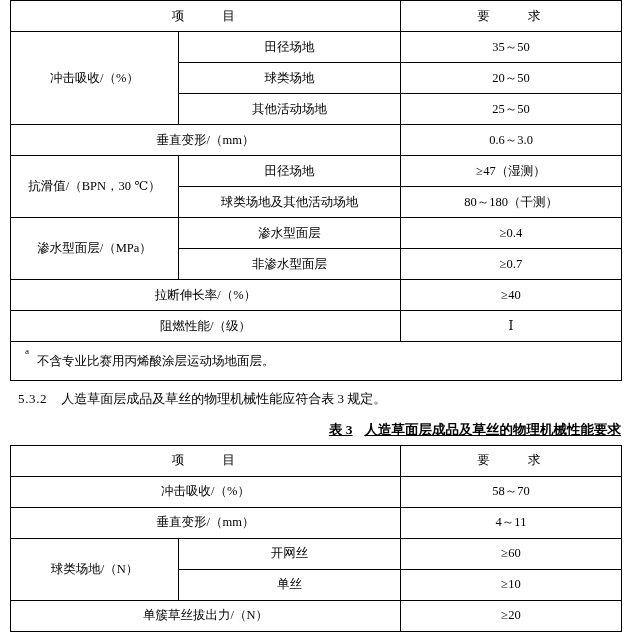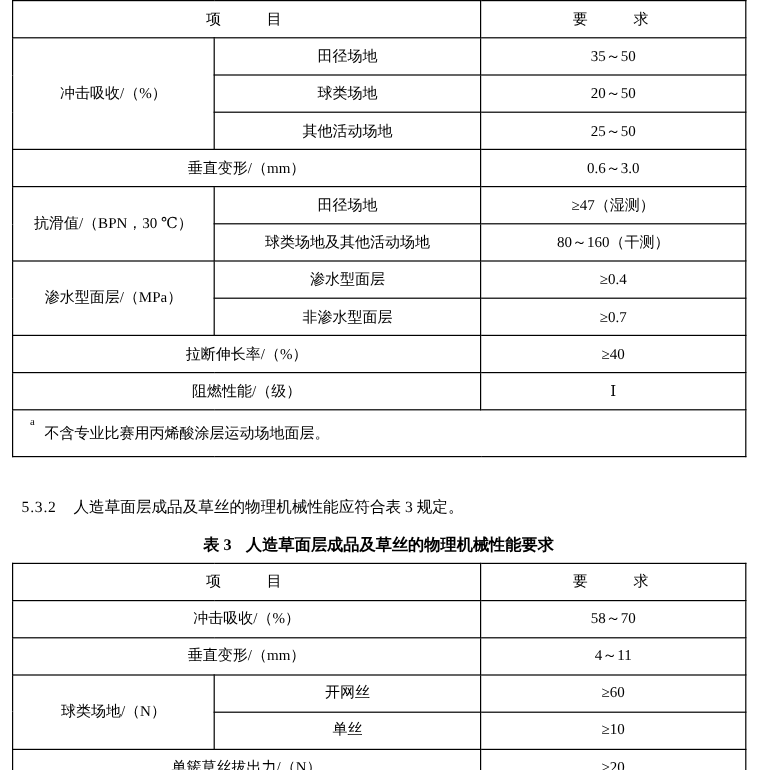--- a/index.html
+++ b/index.html
@@ -52,31 +52,32 @@
     position: relative;
   }
   .footnote-cell .sup {
     position: absolute;
     left: 14px;
     top: 4px;
     font-size: 9px;
   }
   .para {
     font-size: 13px;
-    margin: 32px 0 0 0;
+    margin: 8px 0 0 0;
     padding-left: 8px;
     line-height: 1.5;
   }
   .para .idx { letter-spacing: 0.05em; }
   .para .gap { display: inline-block; width: 14px; }
   .tbl-caption {
-    text-align: center;
+    text-align: right;
     font-size: 13.5px;
     font-weight: bold;
     margin: 12px 0 6px 0;
+    text-decoration: underline;
   }
   .tbl-caption .cap-gap { display: inline-block; width: 12px; }
   .tbl2 { margin-top: 2px; }
 </style>
 </head>
 <body>
 
 <div class="page">
 
   <table class="doc-table tbl1">
@@ -110,21 +111,21 @@
         <td class="num">0.6～3.0</td>
       </tr>
 
       <tr>
         <td rowspan="2">抗滑值/（BPN，30 ℃）</td>
         <td>田径场地</td>
         <td class="num">≥47（湿测）</td>
       </tr>
       <tr>
         <td>球类场地及其他活动场地</td>
-        <td class="num">80～160（干测）</td>
+        <td class="num">80～180（干测）</td>
       </tr>
 
       <tr>
         <td rowspan="2">渗水型面层/（MPa）</td>
         <td>渗水型面层</td>
         <td class="num">≥0.4</td>
       </tr>
       <tr>
         <td>非渗水型面层</td>
         <td class="num">≥0.7</td>

